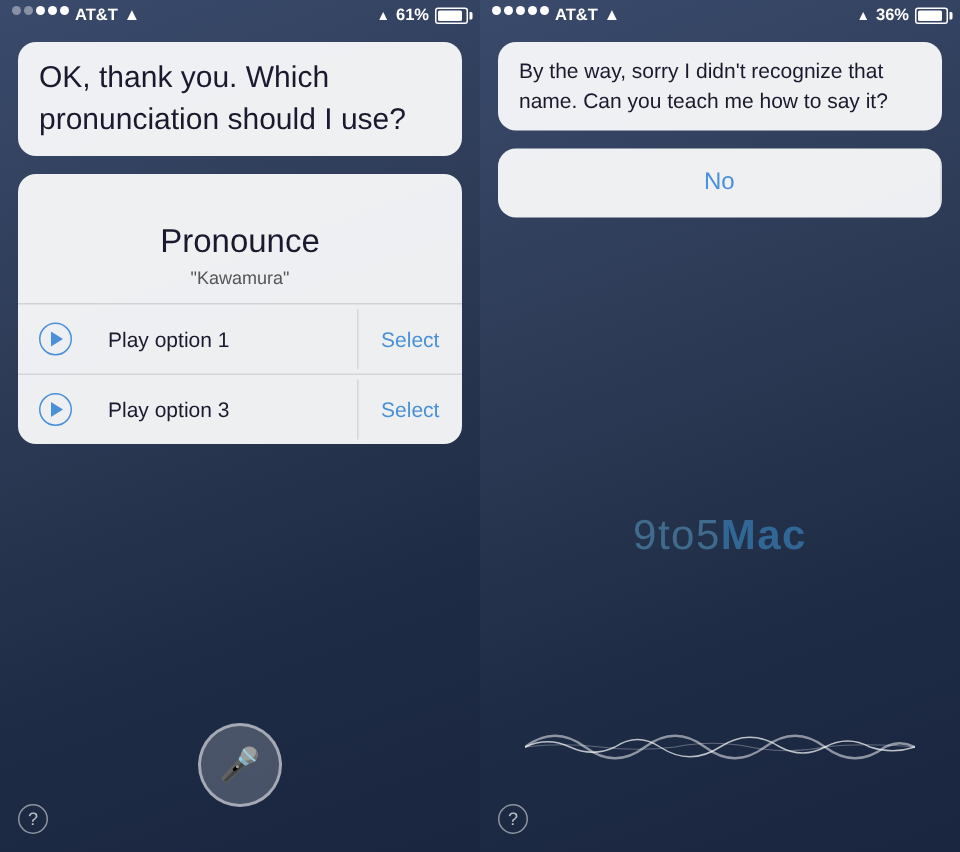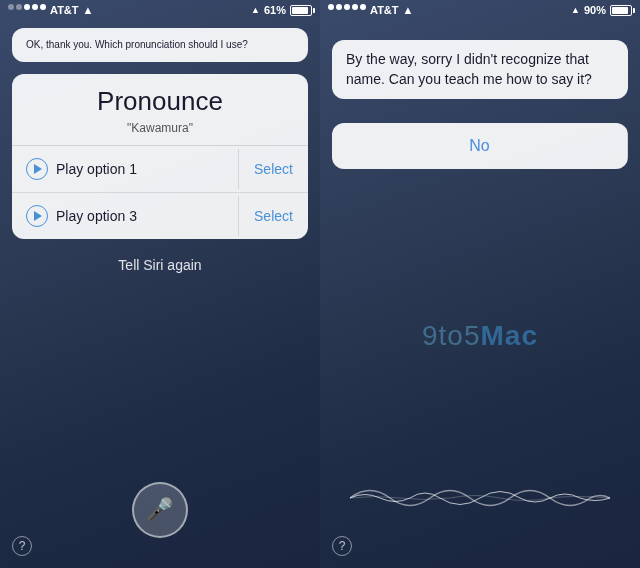--- a/index.html
+++ b/index.html
@@ -49,37 +49,38 @@
       position: absolute; left: 1px; top: 1px; bottom: 1px;
       width: 80%; background: white; border-radius: 1px;
     }
 
     .siri-bubble-left {
       background: rgba(255,255,255,0.92);
       border-radius: 12px;
       margin: 8px 12px;
       padding: 10px 14px;
       color: #1a1a2e;
-      font-size: 10px;
+      font-size: 20px;
       font-weight: 400;
       line-height: 1.4;
     }
 
     .pronounce-card {
       background: rgba(255,255,255,0.92);
       border-radius: 12px;
       margin: 4px 12px;
       overflow: hidden;
     }
     .pronounce-title {
       text-align: center;
       padding: 12px 14px 4px;
-      font-size: 26px;
+      font-size: 22px;
       font-weight: 300;
       color: #1a1a2e;
+      margin-top: 20px;
     }
     .pronounce-subtitle {
       text-align: center;
       padding: 0 14px 10px;
       font-size: 12px;
       color: #555;
     }
     .pronounce-divider {
       height: 1px;
       background: rgba(0,0,0,0.12);
@@ -88,21 +89,21 @@
     .play-option-row {
       display: flex;
       align-items: center;
       border-bottom: 1px solid rgba(0,0,0,0.1);
     }
     .play-option-row:last-child { border-bottom: none; }
     .play-btn-area {
       flex: 1;
       display: flex;
       align-items: center;
-      gap: 8px;
+      gap: 24px;
       padding: 12px 14px;
       cursor: pointer;
     }
     .play-circle {
       width: 22px; height: 22px; border-radius: 50%;
       border: 1.5px solid #4a90d9;
       display: flex; align-items: center; justify-content: center;
       flex-shrink: 0;
     }
     .play-triangle {
@@ -175,21 +176,21 @@
       display: flex;
       justify-content: space-between;
       align-items: center;
       padding: 4px 8px;
       height: 20px;
     }
 
     .siri-bubble-right {
       background: rgba(255,255,255,0.92);
       border-radius: 12px;
-      margin: 20px 12px;
+      margin: 8px 12px;
       padding: 10px 14px;
       color: #1a1a2e;
       font-size: 14px;
       font-weight: 400;
       line-height: 1.4;
     }
 
     .no-yes-card {
       background: rgba(255,255,255,0.92);
       border-radius: 12px;
@@ -202,21 +203,21 @@
       padding: 14px;
       text-align: center;
       font-size: 16px;
       cursor: pointer;
       color: #4a90d9;
     }
     .no-btn { border-right: 1px solid rgba(0,0,0,0.12); }
 
     .watermark {
       position: absolute;
-      bottom: 216px;
+      bottom: 195px;
       left: 50%;
       transform: translateX(-50%);
       font-size: 28px;
       font-weight: 300;
       color: rgba(100,180,220,0.45);
       white-space: nowrap;
       pointer-events: none;
       letter-spacing: 1px;
     }
     .watermark span { color: rgba(60,140,200,0.6); font-weight: 600; }
@@ -297,21 +298,20 @@
       <div class="play-btn-area">
         <div class="play-circle">
           <div class="play-triangle"></div>
         </div>
         <span class="play-label">Play option 3</span>
       </div>
       <div class="select-btn-area">Select</div>
     </div>
   </div>
 
-  <div class="tell-again">Tell Siri again</div>
 
   <div class="siri-mic-area">
     <div class="mic-button">
       <span class="mic-icon">🎤</span>
     </div>
   </div>
 
   <div class="help-icon-left">?</div>
 
 </div>
@@ -325,21 +325,21 @@
         <div class="dot filled"></div>
         <div class="dot filled"></div>
         <div class="dot filled"></div>
         <div class="dot filled"></div>
       </div>
       <span class="status-carrier">AT&amp;T</span>
       <span class="wifi-icon">▲</span>
     </div>
     <div class="status-right-side">
       <span class="arrow-icon">▲</span>
-      <span class="battery-pct">90%</span>
+      <span class="battery-pct">36%</span>
       <div class="battery-icon">
         <div class="battery-fill" style="width:82%"></div>
       </div>
     </div>
   </div>
 
   <div class="siri-bubble-right">
     <span>By the way, sorry I didn't recognize that name. Can you teach me how to say it?</span>
   </div>
 

